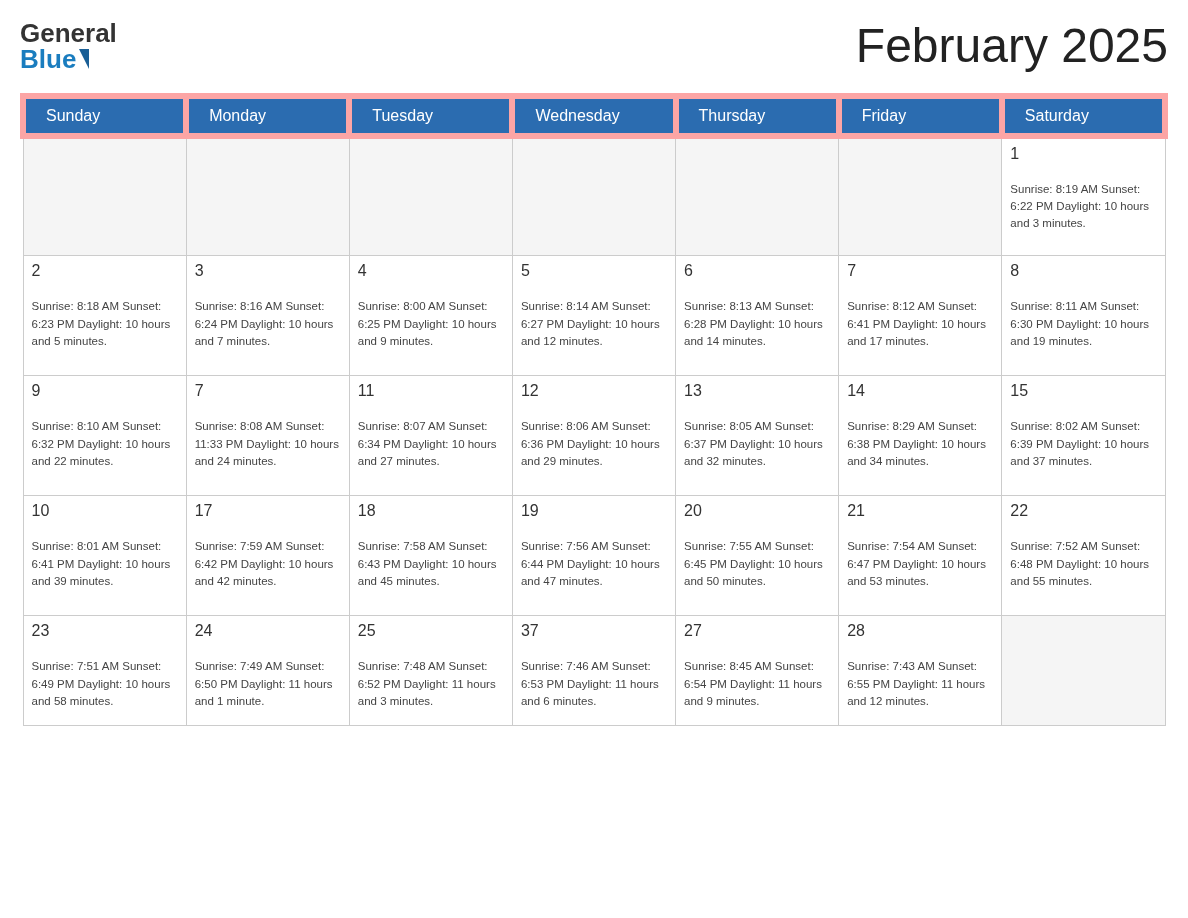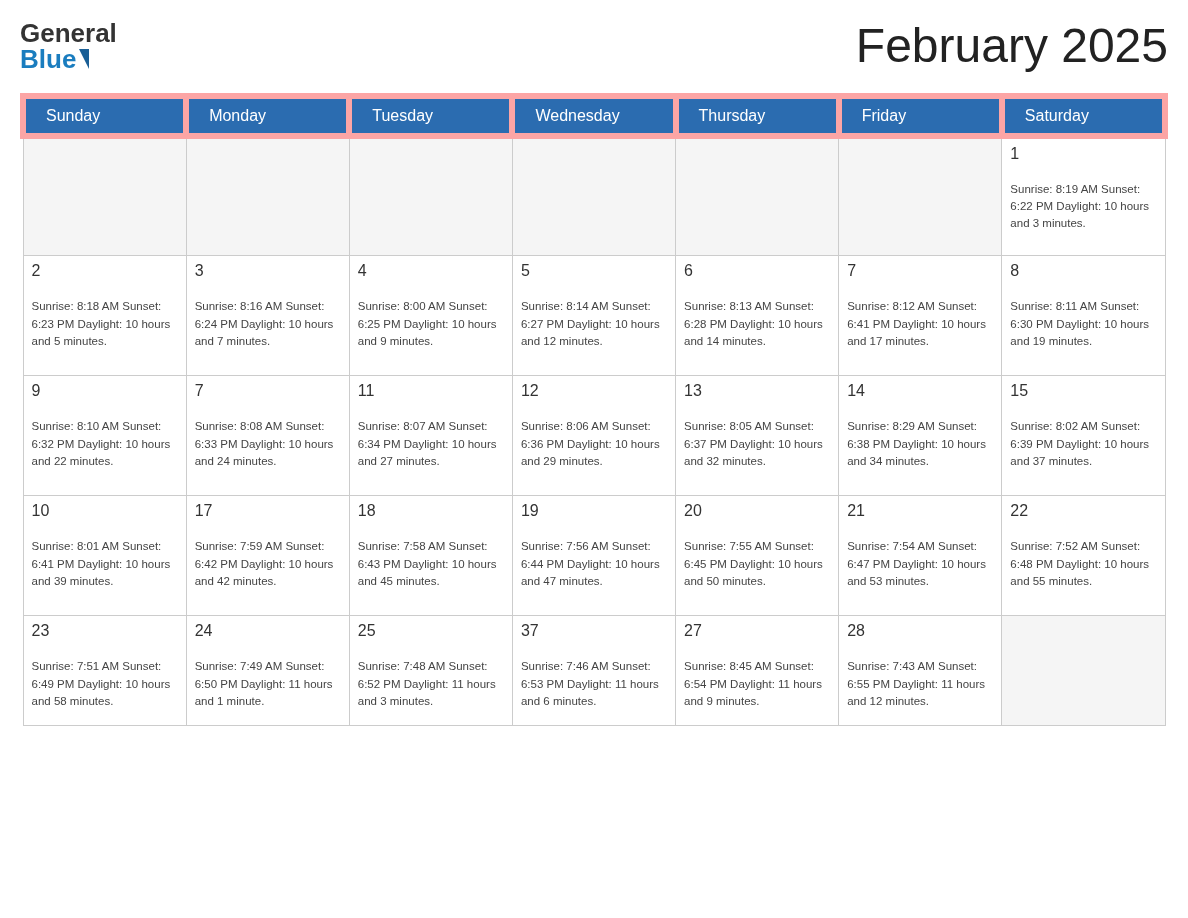--- a/index.html
+++ b/index.html
@@ -205,21 +205,21 @@
         <td>
           <span class="day-number">9</span>
           <div class="day-info">Sunrise: 8:10 AM
 Sunset: 6:32 PM
 Daylight: 10 hours
 and 22 minutes.</div>
         </td>
         <td>
           <span class="day-number">7</span>
           <div class="day-info">Sunrise: 8:08 AM
-Sunset: 6:33 PM
+Sunset: 11:33 PM
 Daylight: 10 hours
 and 24 minutes.</div>
         </td>
         <td>
           <span class="day-number">11</span>
           <div class="day-info">Sunrise: 8:07 AM
 Sunset: 6:34 PM
 Daylight: 10 hours
 and 27 minutes.</div>
         </td>

